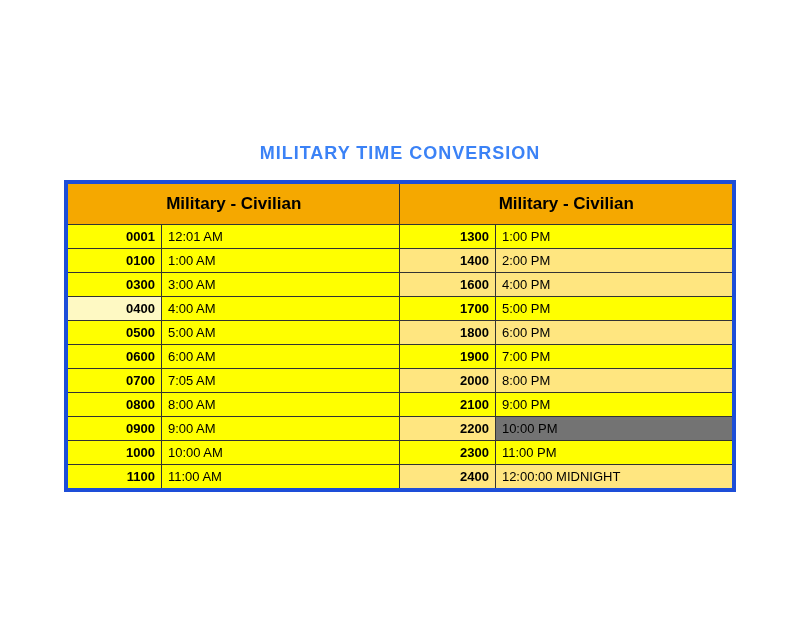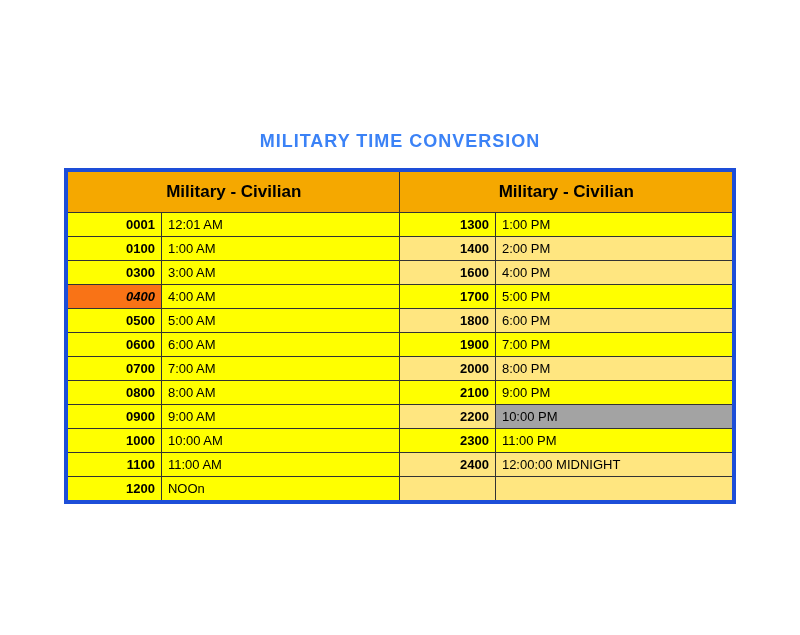--- a/index.html
+++ b/index.html
@@ -95,68 +95,62 @@
           <td class="td-military-right" style="background-color: rgb(255, 230, 128); margin-left: 30px;">1400</td>
           <td class="td-civilian-right" style="background-color: rgb(255, 230, 128);">2:00 PM</td>
         </tr>
         <tr>
           <td class="td-military" style="background-color: rgb(255, 255, 0);">0300</td>
           <td class="td-civilian" style="background-color: rgb(255, 255, 0);">3:00 AM</td>
           <td class="td-military-right" style="background-color: rgb(255, 230, 128);">1600</td>
           <td class="td-civilian-right" style="background-color: rgb(255, 230, 128);">4:00 PM</td>
         </tr>
         <tr>
-          <td class="td-military" style="background-color: #f97316; font-style: italic;">0400</td>
+          <td class="td-military" style="background-color: #fef9c3;">0400</td>
           <td class="td-civilian" style="background-color: rgb(255, 255, 0);">4:00 AM</td>
           <td class="td-military-right" style="background-color: rgb(255, 255, 0);">1700</td>
           <td class="td-civilian-right" style="background-color: rgb(255, 255, 0);">5:00 PM</td>
         </tr>
         <tr>
           <td class="td-military" style="background-color: rgb(255, 255, 0);">0500</td>
           <td class="td-civilian" style="background-color: rgb(255, 255, 0);">5:00 AM</td>
           <td class="td-military-right" style="background-color: rgb(255, 230, 128);">1800</td>
           <td class="td-civilian-right" style="background-color: rgb(255, 230, 128);">6:00 PM</td>
         </tr>
         <tr>
           <td class="td-military" style="background-color: rgb(255, 255, 0);">0600</td>
           <td class="td-civilian" style="background-color: rgb(255, 255, 0);">6:00 AM</td>
           <td class="td-military-right" style="background-color: rgb(255, 255, 0);">1900</td>
           <td class="td-civilian-right" style="background-color: rgb(255, 255, 0);">7:00 PM</td>
         </tr>
         <tr>
           <td class="td-military" style="background-color: rgb(255, 255, 0);">0700</td>
-          <td class="td-civilian" style="background-color: rgb(255, 255, 0);">7:00 AM</td>
+          <td class="td-civilian" style="background-color: rgb(255, 255, 0);">7:05 AM</td>
           <td class="td-military-right" style="background-color: rgb(255, 230, 128);">2000</td>
           <td class="td-civilian-right" style="background-color: rgb(255, 230, 128);">8:00 PM</td>
         </tr>
         <tr>
           <td class="td-military" style="background-color: rgb(255, 255, 0);">0800</td>
           <td class="td-civilian" style="background-color: rgb(255, 255, 0);">8:00 AM</td>
           <td class="td-military-right" style="background-color: rgb(255, 255, 0);">2100</td>
           <td class="td-civilian-right" style="background-color: rgb(255, 255, 0);">9:00 PM</td>
         </tr>
         <tr>
           <td class="td-military" style="background-color: rgb(255, 255, 0);">0900</td>
           <td class="td-civilian" style="background-color: rgb(255, 255, 0);">9:00 AM</td>
           <td class="td-military-right" style="background-color: rgb(255, 230, 128);">2200</td>
-          <td class="td-civilian-right" style="background-color: #a3a3a3;">10:00 PM</td>
+          <td class="td-civilian-right" style="background-color: #737373;">10:00 PM</td>
         </tr>
         <tr>
           <td class="td-military" style="background-color: rgb(255, 255, 0);">1000</td>
           <td class="td-civilian" style="background-color: rgb(255, 255, 0);">10:00 AM</td>
           <td class="td-military-right" style="background-color: rgb(255, 255, 0);">2300</td>
           <td class="td-civilian-right" style="background-color: rgb(255, 255, 0);">11:00 PM</td>
         </tr>
         <tr>
           <td class="td-military" style="background-color: rgb(255, 255, 0);">1100</td>
           <td class="td-civilian" style="background-color: rgb(255, 255, 0);">11:00 AM</td>
           <td class="td-military-right" style="background-color: rgb(255, 230, 128);">2400</td>
           <td class="td-civilian-right" style="background-color: rgb(255, 230, 128);">12:00:00 MIDNIGHT</td>
         </tr>
-        <tr>
-          <td class="td-military" style="background-color: rgb(255, 255, 0);">1200</td>
-          <td class="td-civilian" style="background-color: rgb(255, 255, 0);">NOOn</td>
-          <td class="td-military-right" style="background-color: rgb(255, 230, 128);"></td>
-          <td class="td-civilian-right" style="background-color: rgb(255, 230, 128);"></td>
-        </tr>
       </tbody>
   </table>
 </div>
 
 </body></html>

